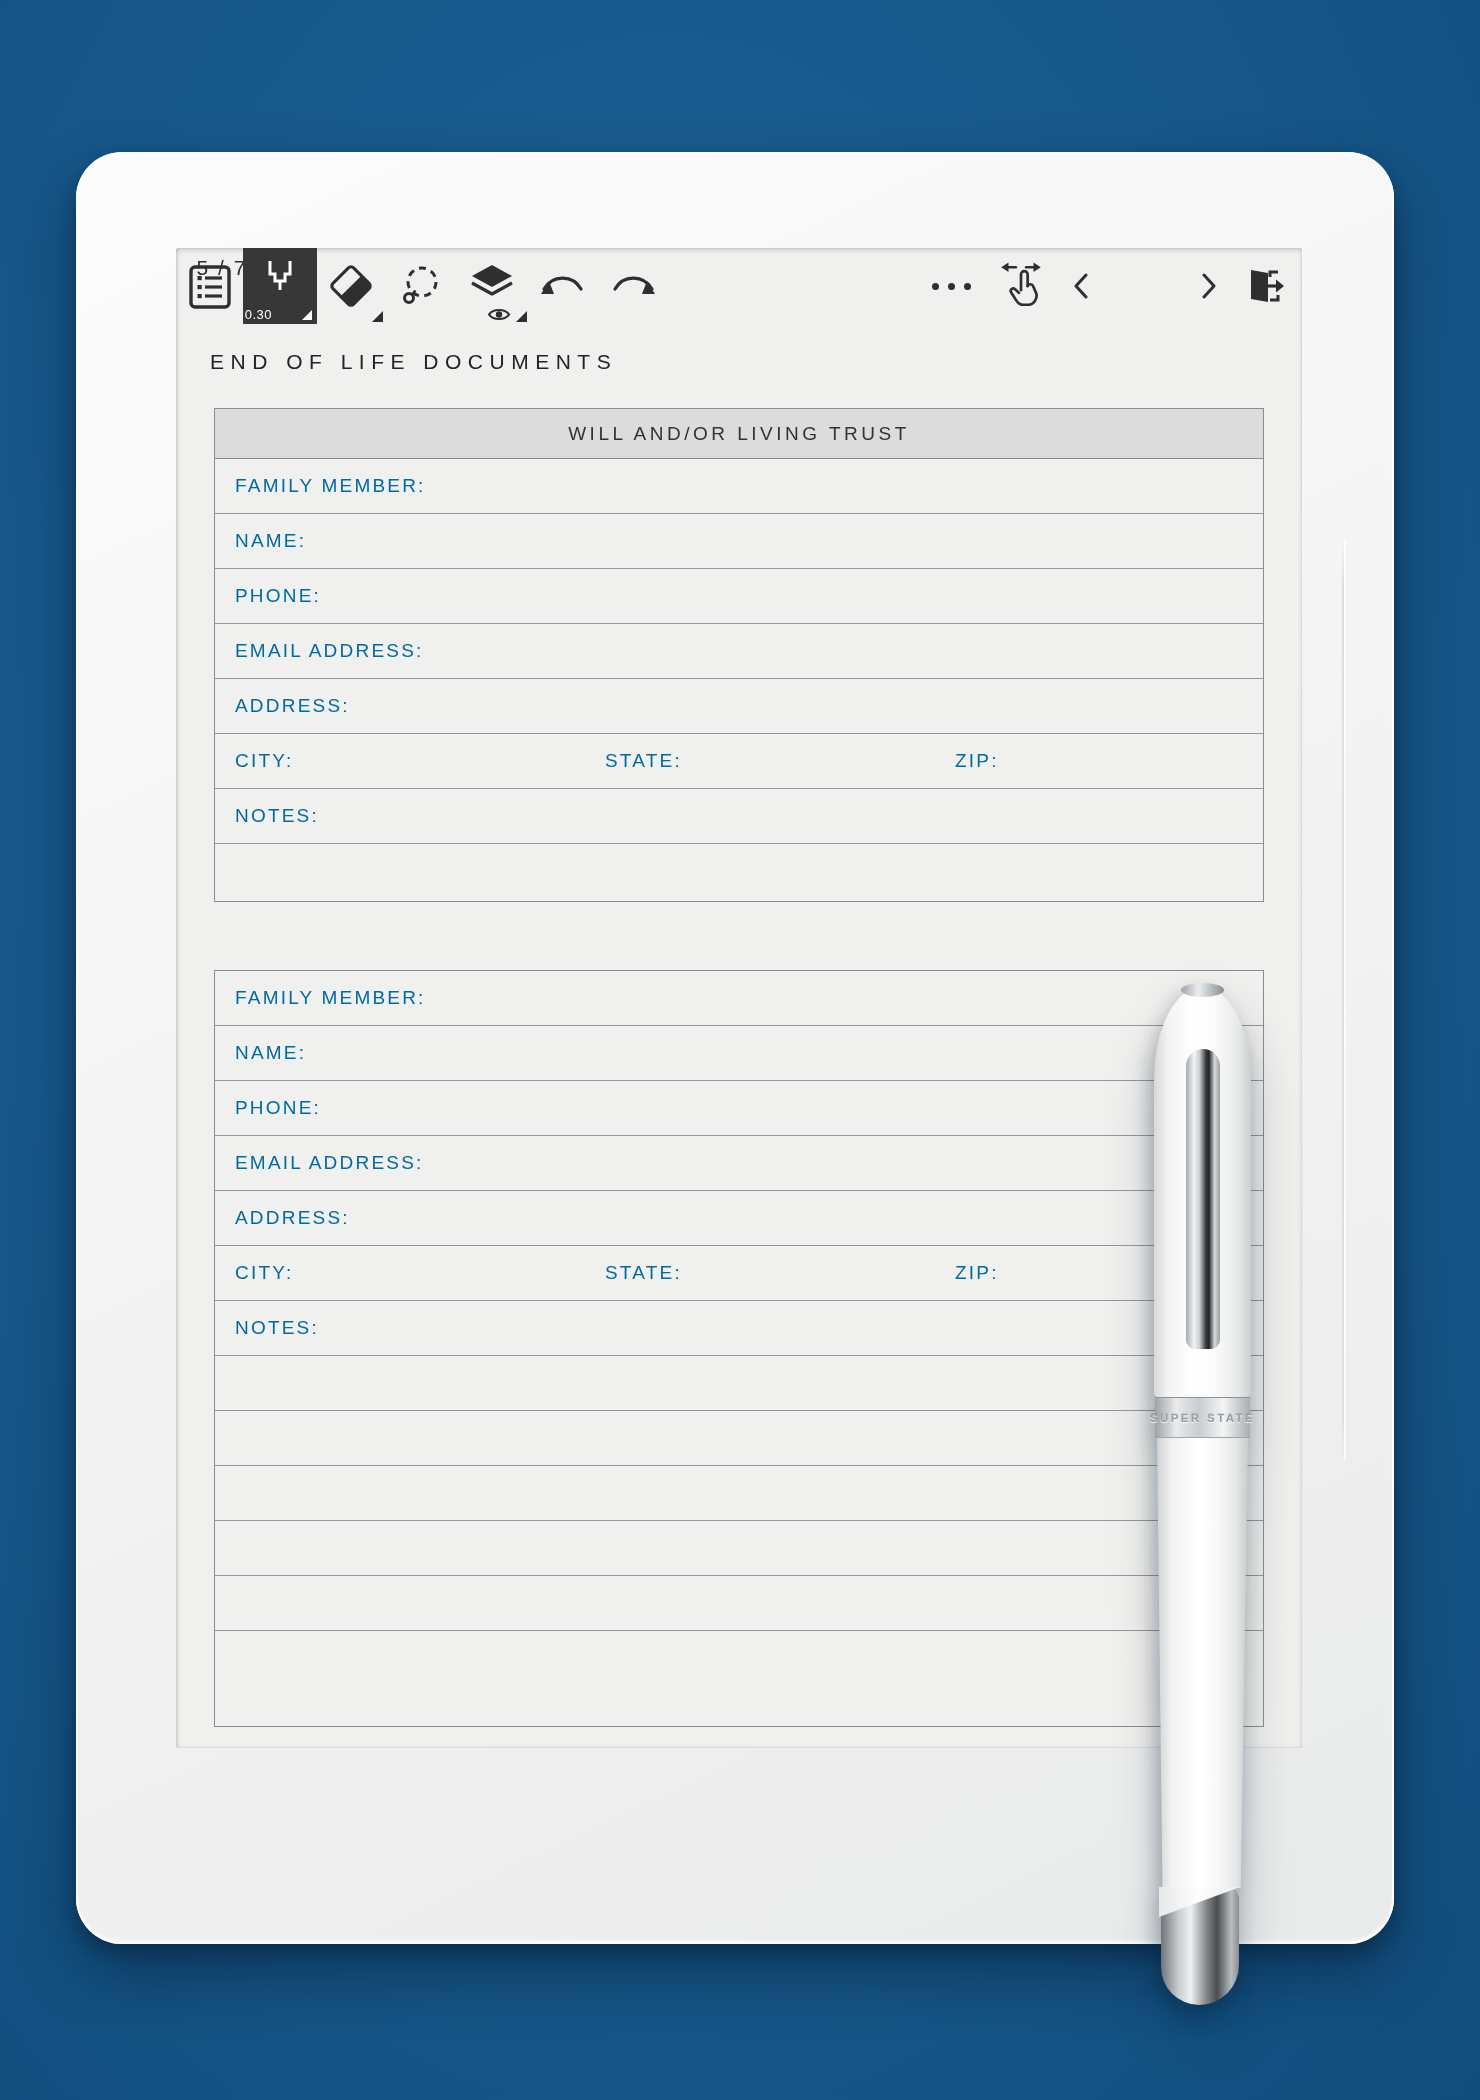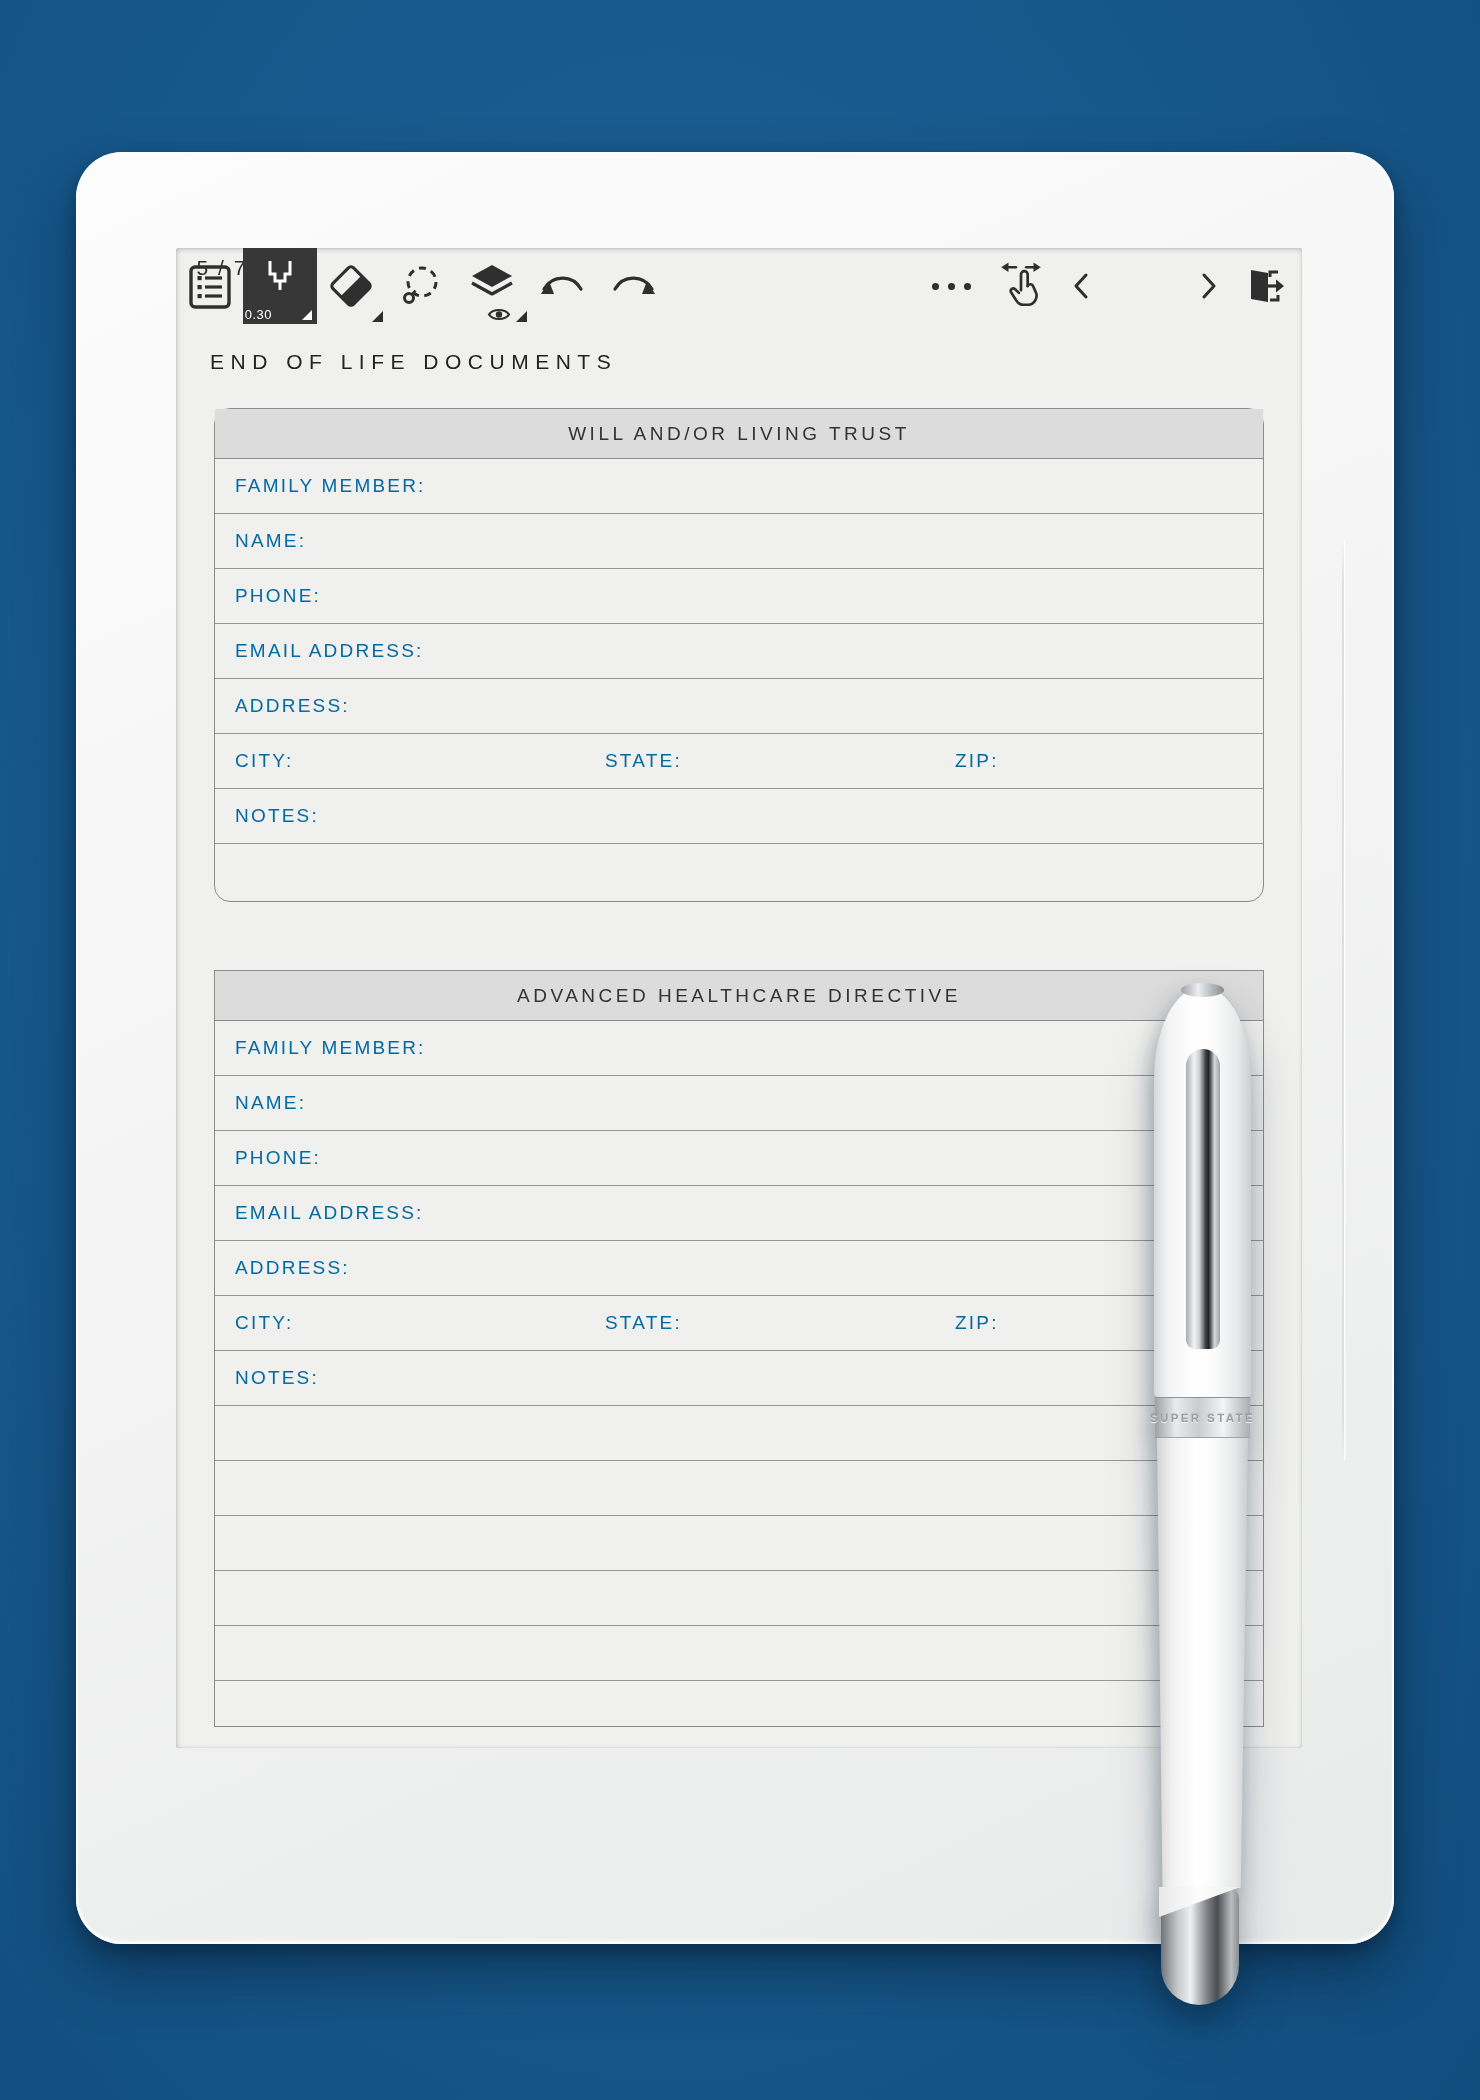--- a/index.html
+++ b/index.html
@@ -60,21 +60,21 @@
 
   
   .page-title {
     position:absolute; left:34px; top:102px;
     font-size:21px; font-weight:300; letter-spacing:6.5px; color:#232323;
   }
   .sec {
     position:absolute; left:38px; width:1050px;
     border:1px solid #8c8c8c; display:flex; flex-direction:column;
   }
-  #sec-will { top:160px; height:494px;border-radius:16px; }
+  #sec-will { top:160px; height:494px; }
   #sec-ahd  { top:722px; height:757px; }
   .sec-h {
     flex:none; height:50px; background:#dcdcdc; border-bottom:1px solid #8c8c8c;
     display:flex; align-items:center; justify-content:center;
     font-size:19px; letter-spacing:3.5px; color:#333333;
   }
   .frow {
     flex:none; height:55px; border-bottom:1px solid #979797;
     display:flex; align-items:center; padding-left:20px; position:relative;
   }
@@ -301,23 +301,20 @@
         <span class="flabel state-pos">STATE:</span>
         <span class="flabel zip-pos">ZIP:</span>
       </div>
       <div class="frow">
         <span class="flabel">NOTES:</span>
       </div>
       <div class="spacer"></div>
     </div>
 
     <div class="sec" id="sec-ahd">
-      <div class="sec-h">
-        <span>ADVANCED HEALTHCARE DIRECTIVE</span>
-      </div>
       <div class="frow">
         <span class="flabel">FAMILY MEMBER:</span>
       </div>
       <div class="frow">
         <span class="flabel">NAME:</span>
       </div>
       <div class="frow">
         <span class="flabel">PHONE:</span>
       </div>
       <div class="frow">

